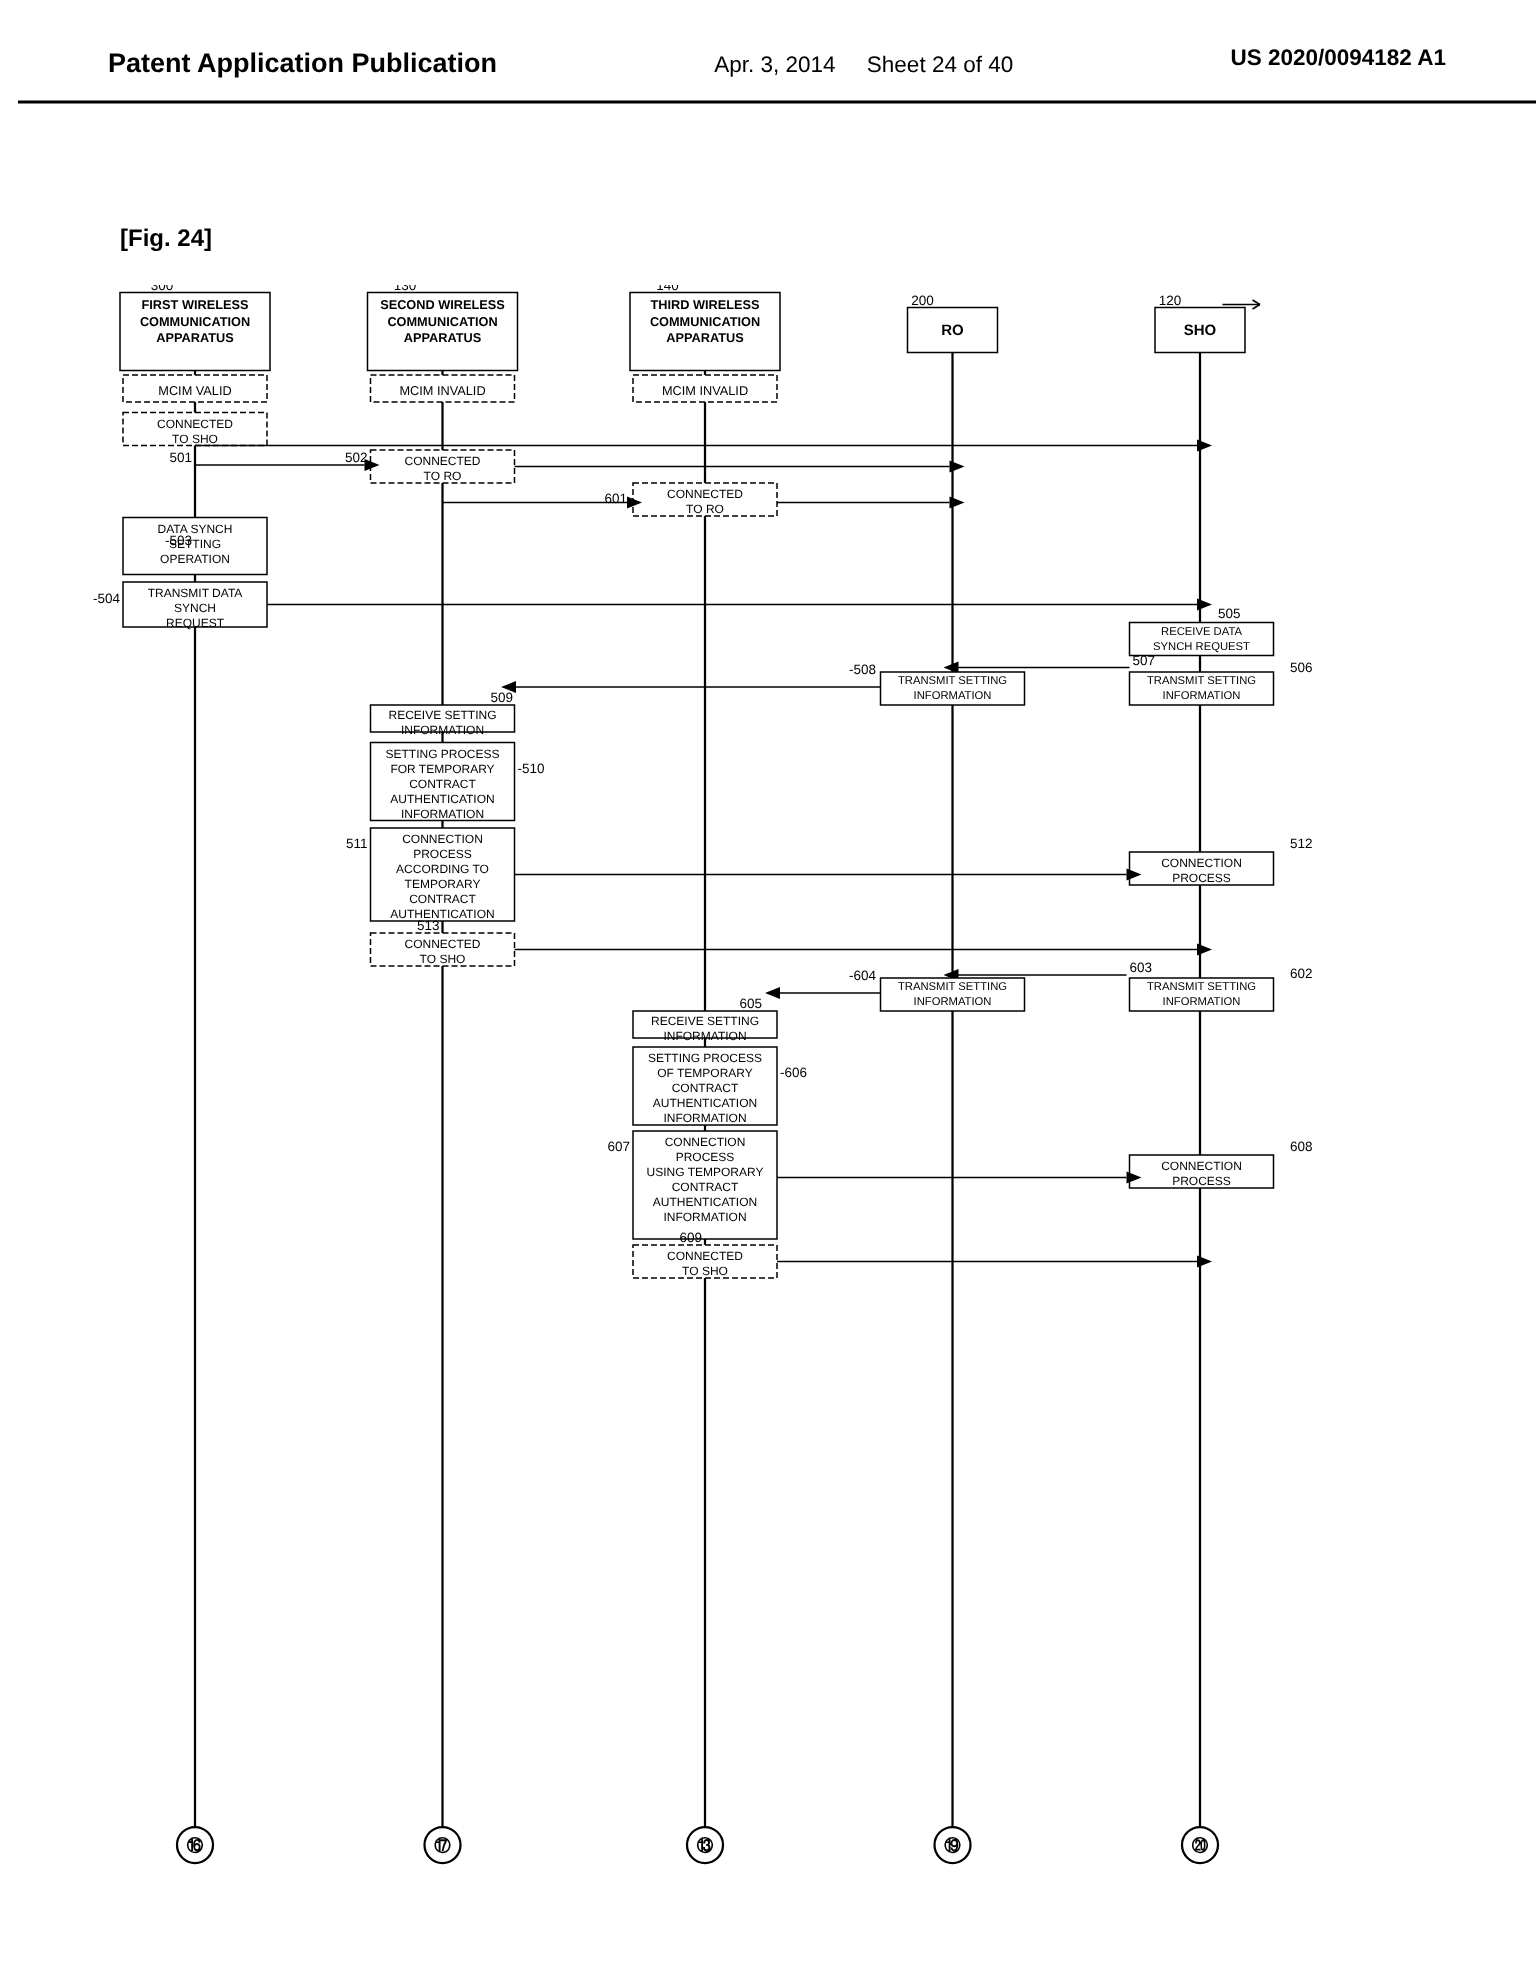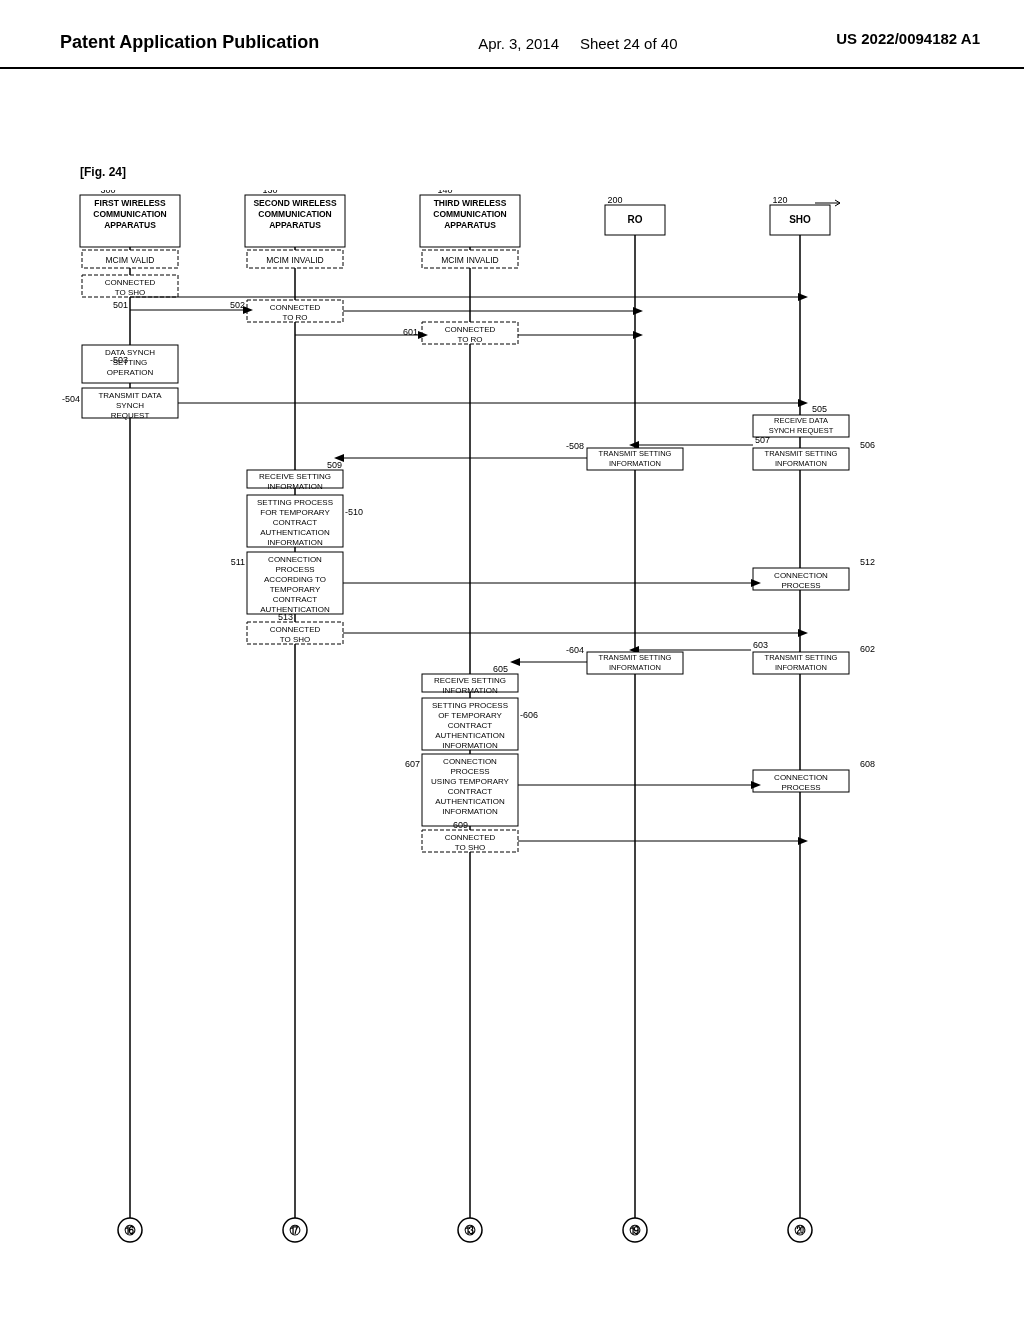--- a/index.html
+++ b/index.html
@@ -14,44 +14,45 @@
     .page {
       width: 1024px;
       height: 1320px;
       background: #fff;
       position: relative;
     }
     .header {
       display: flex;
       justify-content: space-between;
       align-items: flex-start;
-      padding: 30px 44px 0 60px;
+      padding: 30px 60px 0 60px;
       border-bottom: 2px solid #000;
       padding-bottom: 10px;
+      margin-left: 12px;
     }
     .header-left {
       font-size: 18px;
       font-weight: bold;
       line-height: 1.4;
     }
     .header-middle {
       font-size: 15px;
       text-align: center;
       line-height: 1.8;
     }
     .header-right {
       font-size: 15px;
       font-weight: bold;
       white-space: nowrap;
     }
     .fig-label {
       position: absolute;
-      top: 165px;
+      top: 151px;
       left: 80px;
-      font-size: 12px;
+      font-size: 16px;
       font-weight: bold;
       text-align: right;
     }
     .diagram {
       position: absolute;
       top: 190px;
       left: 60px;
       width: 900px;
       height: 1080px;
     }
@@ -64,21 +65,21 @@
 </head>
 <body>
 
 <div class="page">
   <div class="header">
     <div class="header-left">Patent Application Publication</div>
     <div class="header-middle">
       <span>Apr. 3, 2014</span>&nbsp;&nbsp;&nbsp;&nbsp;
       <span>Sheet 24 of 40</span>
     </div>
-    <div class="header-right">US 2022/0094182 A1</div>
+    <div class="header-right">US 2020/0094182 A1</div>
   </div>
 
   <div class="fig-label">[Fig. 24]</div>
 
   <div class="diagram">
     <svg viewBox="0 0 900 1080" xmlns="http://www.w3.org/2000/svg" font-family="Arial, sans-serif" font-size="10">
 
       <rect x="20" y="5" width="100" height="52" fill="white" stroke="black" stroke-width="1"></rect>
       <text x="70" y="16" text-anchor="middle" font-size="8.5" font-weight="bold">FIRST WIRELESS</text>
       <text x="70" y="27" text-anchor="middle" font-size="8.5" font-weight="bold">COMMUNICATION</text>

